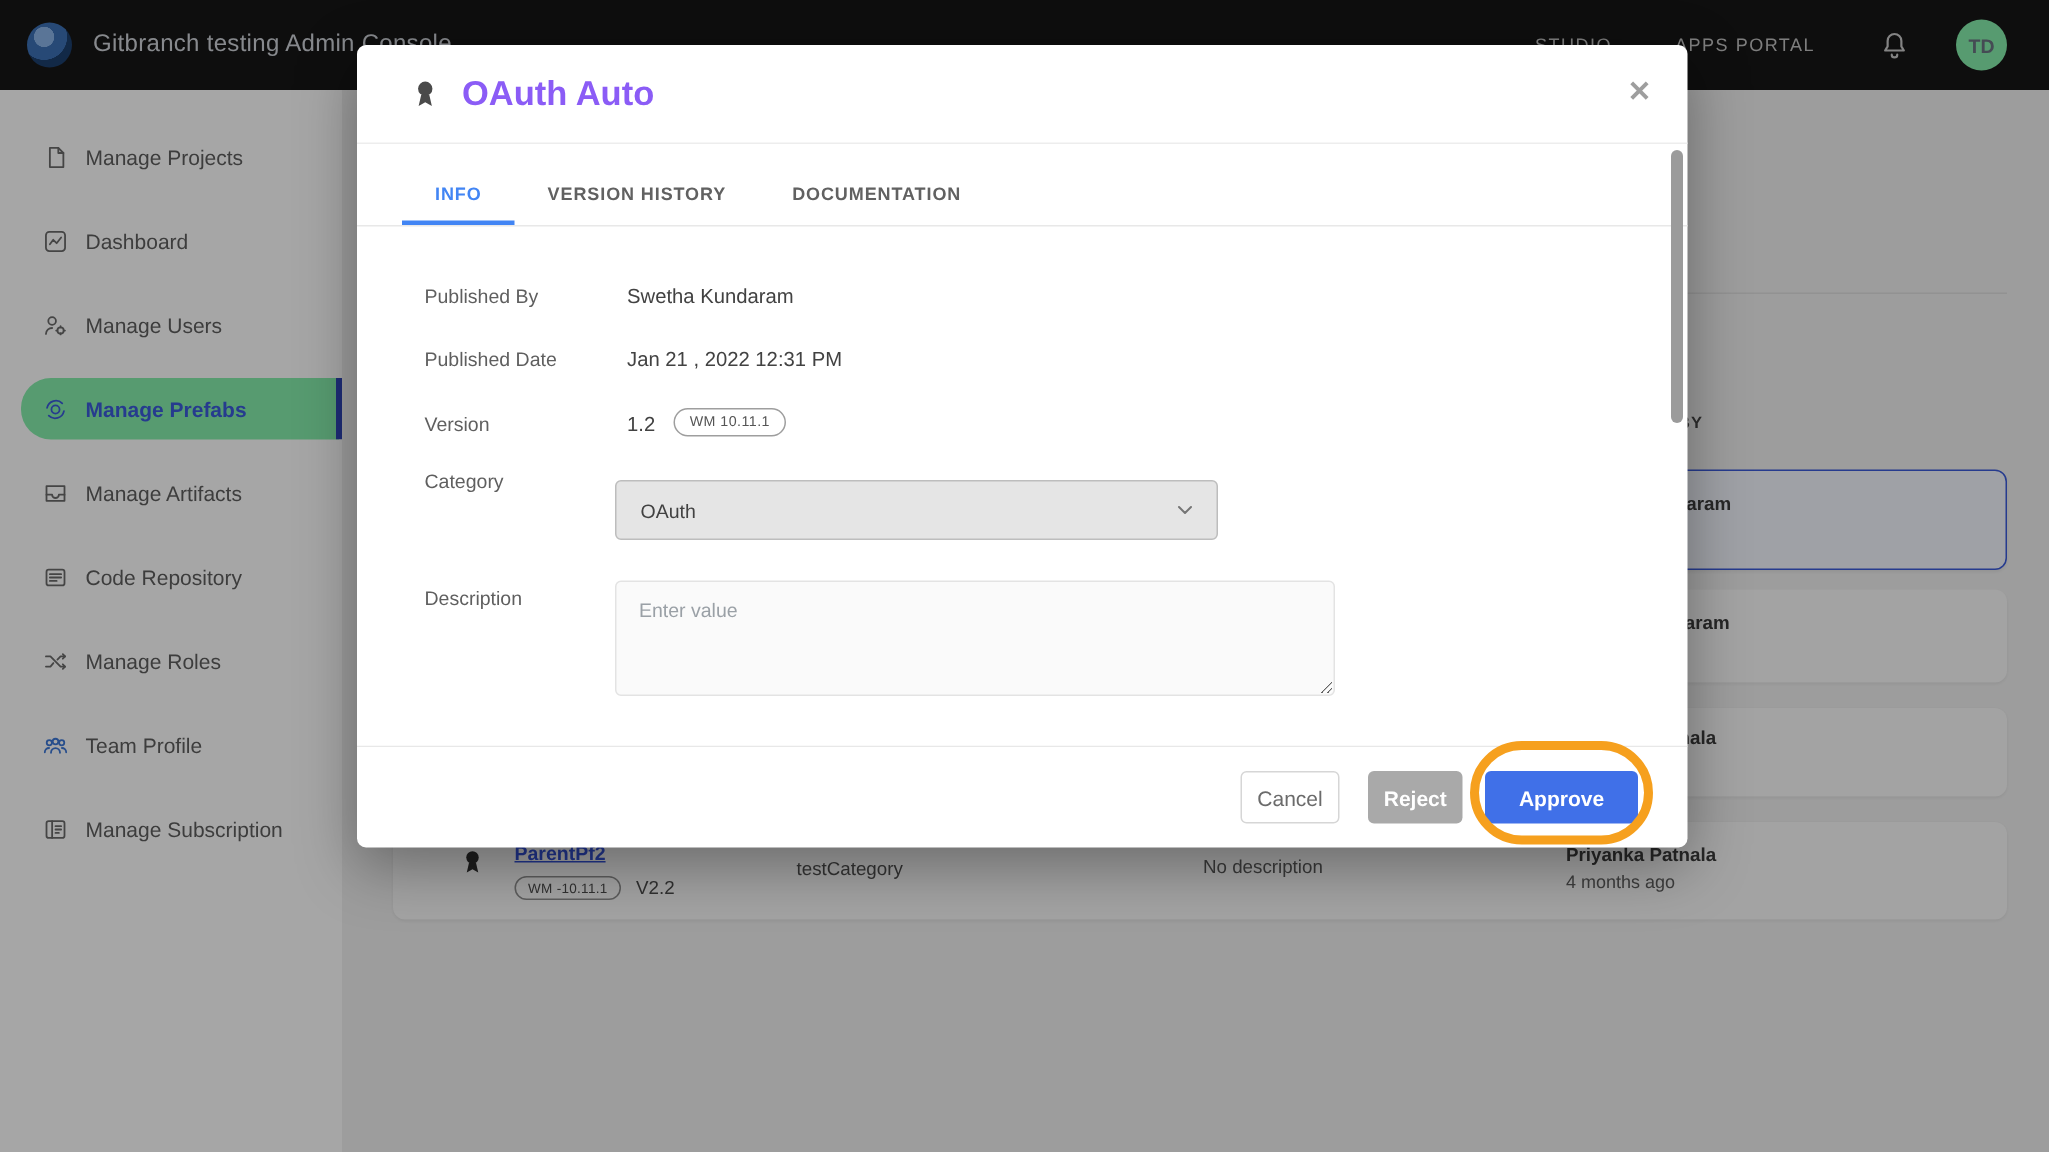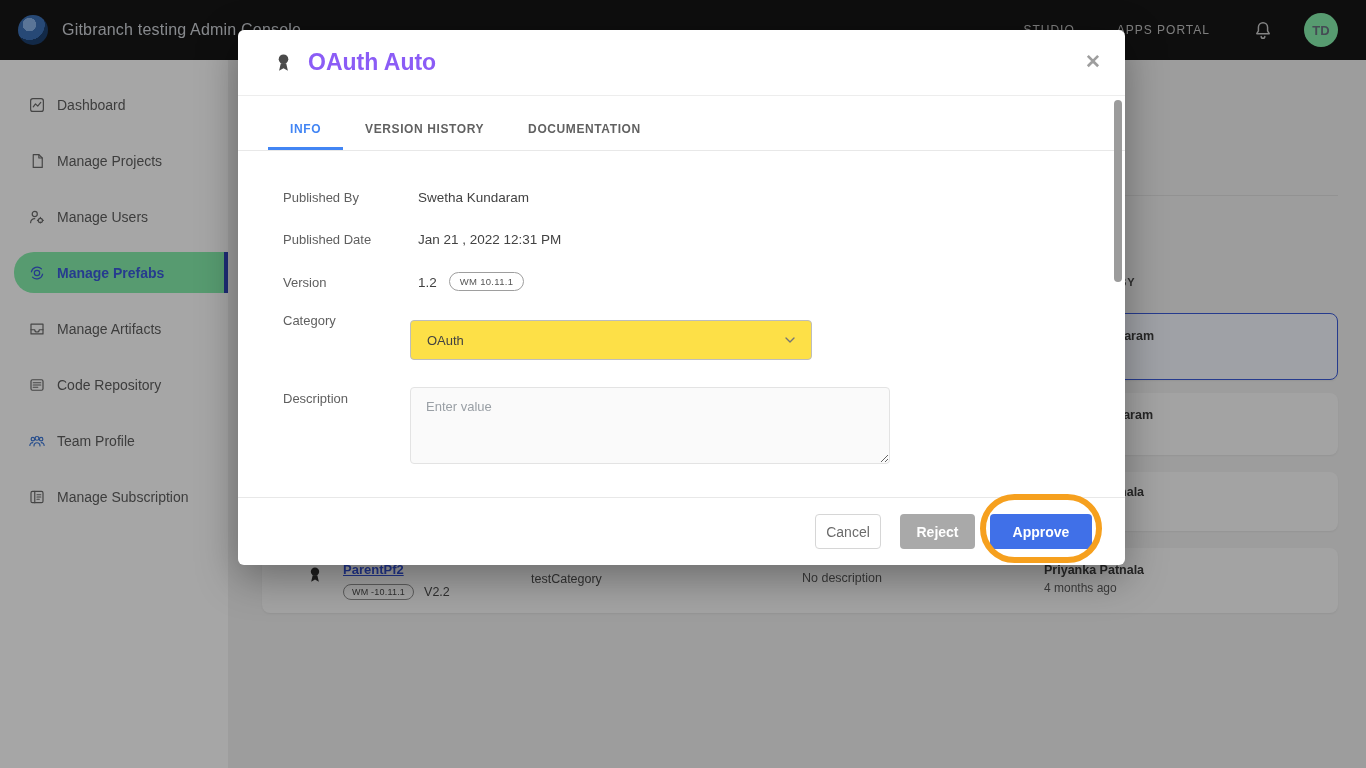--- a/index.html
+++ b/index.html
@@ -67,33 +67,33 @@
   .tab{font-size:12px;font-weight:bold;letter-spacing:.6px;color:#616161;padding:0 22px;cursor:pointer;
     display:flex;align-items:flex-start;border-bottom:3px solid transparent;height:28px;}
   .tab.active{color:var(--accent);border-bottom:3px solid var(--accent);}
   .tabs-divider{height:1px;background:#e8e8e8;width:100%;}
   .field-row{position:absolute;left:45px;display:flex;}
   .field-label{width:135px;font-size:13px;color:#5f5f5f;}
   .field-value{font-size:13.5px;color:#424242;}
   .ver-badge{border:1px solid #9e9e9e;border-radius:11px;padding:3px 10px;font-size:9.5px;color:#555;
     margin-left:12px;letter-spacing:.3px;position:relative;top:-3px;display:inline-block;}
   .select-box{position:absolute;left:172px;top:290px;width:402px;height:40px;border:1px solid #bdbdbd;
-    border-radius:4px;background:#fde047;display:flex;align-items:center;cursor:pointer;}
+    border-radius:4px;background:#e5e5e5;display:flex;align-items:center;cursor:pointer;}
   .select-box .sel-text{font-size:13px;color:#424242;margin-left:16px;flex:1;}
   .select-box .chev{color:#757575;margin-right:13px;display:flex;align-items:center;}
   .desc-area{position:absolute;left:172px;top:357px;width:480px;height:77px;background:#fafafa;
     border:1px solid #e3e3e3;border-radius:4px;padding:11px 15px;font-size:13px;color:#424242;
     font-family:"Liberation Sans","DejaVu Sans",sans-serif;resize:both;}
   .desc-area::placeholder{color:#9aa0a6;}
   .modal-scroll{position:absolute;right:3px;top:70px;width:8px;height:182px;background:#9b9b9b;border-radius:4px;cursor:pointer;}
   .modal-footer{position:absolute;left:0;right:0;bottom:0;height:68px;border-top:1px solid #e8e8e8;
     display:flex;align-items:center;justify-content:flex-end;border-radius:0 0 6px 6px;}
   .btn{height:35px;border-radius:4px;font-size:14px;font-family:inherit;cursor:pointer;border:none;font-weight:bold;}
   .btn-cancel{width:66px;background:#fff;border:1px solid #d6d6d6;color:#6b6b6b;margin-right:19px;font-weight:normal;}
-  .btn-reject{width:75px;background:#a9a9a9;color:#fff;margin-right:15px;}
+  .btn-reject{width:63px;background:#a9a9a9;color:#fff;margin-right:15px;}
   .btn-approve{width:102px;background:var(--approve-bg);color:#fff;margin-right:33px;}
   .annotation-ring{position:absolute;left:742px;top:464px;width:122px;height:69px;border:6px solid var(--annotation);
     border-radius:36px;z-index:30;pointer-events:none;}
 </style>
 </head>
 <body>
 
 <div class="screen">
 
   <header class="topbar">
@@ -108,34 +108,34 @@
           <path d="M10 19a2 2 0 0 0 4 0"></path>
       </svg>
     </span>
     <span class="avatar">TD</span>
   </header>
 
   <aside class="sidebar">
     <div class="side-item">
       <span class="sicon">
         <svg width="18" height="18" viewBox="0 0 24 24" fill="none" stroke="currentColor" stroke-width="1.6" stroke-linecap="round" stroke-linejoin="round">
+            <path d="M7 3.5h7.5L19 8v12.5H7z"></path>
+            <path d="M14.5 3.5V8H19"></path>
+          </svg>
+      </span>
+      <span>Manage Projects</span>
+    </div>
+    <div class="side-item">
+      <span class="sicon">
+        <svg width="18" height="18" viewBox="0 0 24 24" fill="none" stroke="currentColor" stroke-width="1.6" stroke-linecap="round" stroke-linejoin="round">
             <rect x="3.5" y="3.5" width="17" height="17" rx="3"></rect>
             <polyline points="7,14.5 10,10.5 13,13.5 17,8.5"></polyline>
           </svg>
       </span>
       <span>Dashboard</span>
-    </div>
-    <div class="side-item">
-      <span class="sicon">
-        <svg width="18" height="18" viewBox="0 0 24 24" fill="none" stroke="currentColor" stroke-width="1.6" stroke-linecap="round" stroke-linejoin="round">
-            <path d="M7 3.5h7.5L19 8v12.5H7z"></path>
-            <path d="M14.5 3.5V8H19"></path>
-          </svg>
-      </span>
-      <span>Manage Projects</span>
     </div>
     <div class="side-item">
       <span class="sicon">
         <svg width="18" height="18" viewBox="0 0 24 24" fill="none" stroke="currentColor" stroke-width="1.6" stroke-linecap="round" stroke-linejoin="round">
             <circle cx="9" cy="8" r="3.4"></circle>
             <path d="M3.5 19.5c0-3.2 2.6-5.3 5.5-5.3"></path>
             <circle cx="16.5" cy="16.5" r="2.8"></circle>
             <path d="M16.5 12.6v1.1M16.5 18.8v1.1M20.4 16.5h-1.1M13.7 16.5h-1.1"></path>
           </svg>
       </span>
@@ -161,20 +161,32 @@
       <span>Manage Artifacts</span>
     </div>
     <div class="side-item">
       <span class="sicon">
         <svg width="18" height="18" viewBox="0 0 24 24" fill="none" stroke="currentColor" stroke-width="1.6" stroke-linecap="round" stroke-linejoin="round">
             <rect x="4" y="5" width="16" height="14" rx="2"></rect>
             <path d="M7 9h10M7 12h10M7 15h6"></path>
           </svg>
       </span>
       <span>Code Repository</span>
+    </div>
+    <div class="side-item">
+      <span class="sicon">
+        <svg width="18" height="18" viewBox="0 0 24 24" fill="none" stroke="currentColor" stroke-width="1.6" stroke-linecap="round" stroke-linejoin="round">
+            <path d="M3.5 7.5h4l9 9h4"></path>
+            <path d="M3.5 16.5h4l2.6-3.1"></path>
+            <path d="M13.7 10.3l2.8-2.8h4"></path>
+            <path d="M18.5 5.5l2 2-2 2"></path>
+            <path d="M18.5 14.5l2 2-2 2"></path>
+          </svg>
+      </span>
+      <span>Manage Roles</span>
     </div>
     <div class="side-item team">
       <span class="sicon">
         <svg width="18" height="18" viewBox="0 0 24 24" fill="none" stroke="currentColor" stroke-width="1.6" stroke-linecap="round" stroke-linejoin="round">
             <circle cx="6.5" cy="9.5" r="2.3"></circle>
             <circle cx="12" cy="8.5" r="2.5"></circle>
             <circle cx="17.5" cy="9.5" r="2.3"></circle>
             <path d="M2.5 18c0-2.4 1.8-3.8 3.8-3.8M21.5 18c0-2.4-1.8-3.8-3.8-3.8M8 18.5c0-2.6 1.8-4.2 4-4.2s4 1.6 4 4.2"></path>
           </svg>
       </span>

